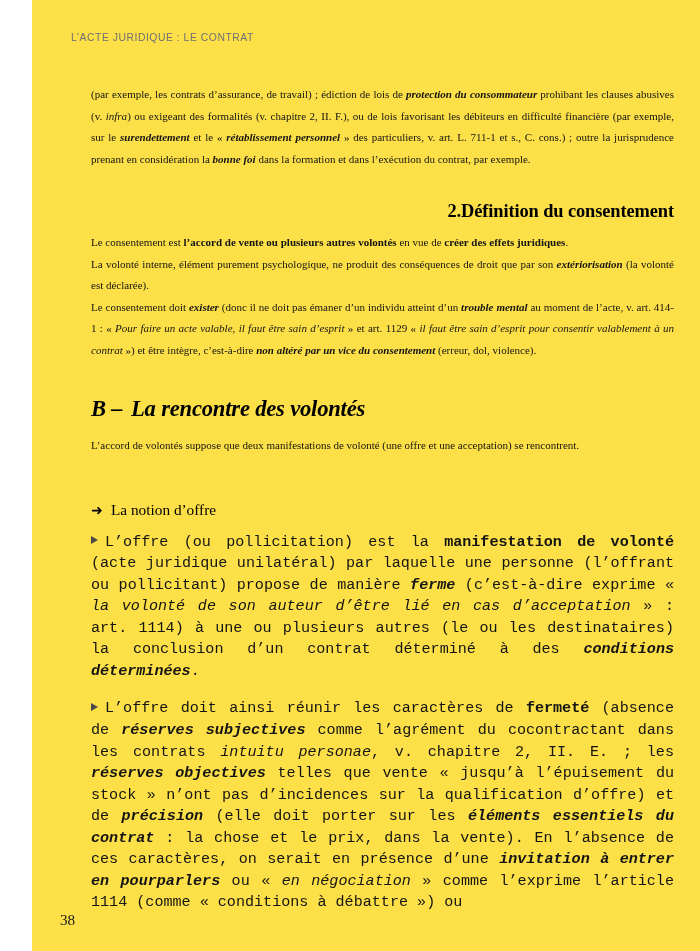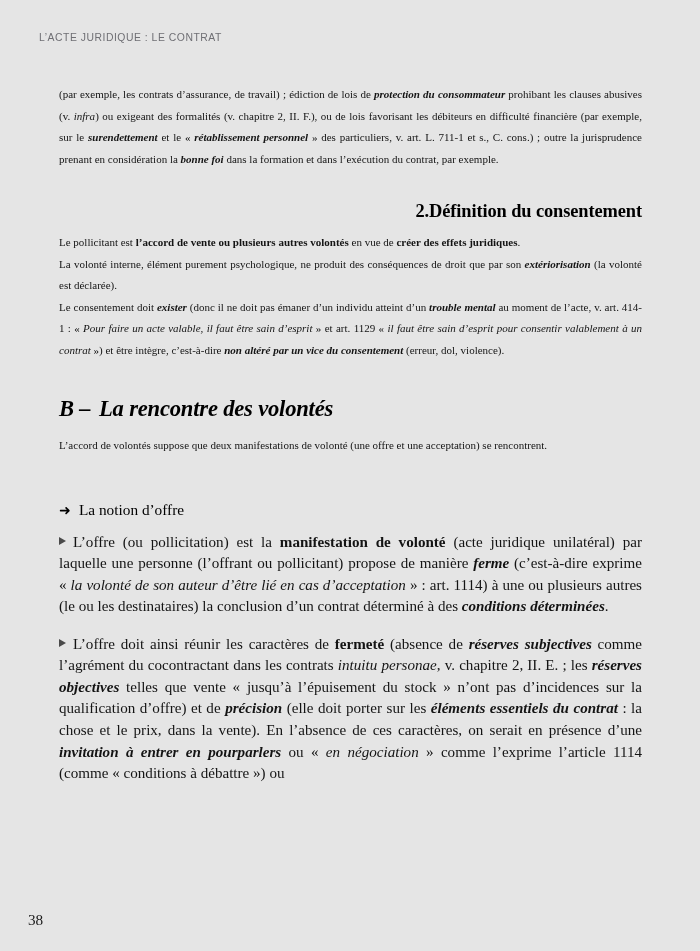--- a/index.html
+++ b/index.html
@@ -14,21 +14,22 @@
     position: relative;
     overflow: hidden;
     font-family: "Liberation Serif", "DejaVu Serif", serif;
     color: #111111;
     -webkit-font-smoothing: antialiased;
   }
 
   .page {
     position: absolute;
     inset: 0;
-    background: #e5e5e5;
+    background: #fde047;
+    margin-left: 32px;
   }
 
   
   .running-head {
     position: absolute;
     top: 31px;
     left: 39px;
     right: 39px;
     font-family: "Liberation Sans", "DejaVu Sans", sans-serif;
     font-size: 11.2px;
@@ -108,20 +109,21 @@
     font-size: 14px;
   }
 
   
   p.bullet {
     margin: 0;
     font-size: 15.1px;
     line-height: 21.55px;
     text-align: justify;
     color: #141414;
+    font-family: Liberation Mono, monospace;
   }
   .tri {
     display: inline-block;
     width: 0;
     height: 0;
     border-left: 7px solid #4a4a4a;
     border-top: 4.6px solid transparent;
     border-bottom: 4.6px solid transparent;
     margin-right: 7px;
     vertical-align: 1.5px;
@@ -153,21 +155,21 @@
   <div class="column">
 
     <p class="body"><span>(par exemple, les contrats d’assurance, de travail) ; édiction de lois de </span><b class="bi">protection du consommateur</b><span> prohibant les clauses abusives (v. </span><i>infra</i><span>) ou exigeant des formalités (v. chapitre 2, II. F.), ou de lois favorisant les débiteurs en difficulté financière (par exemple, sur le </span><b class="bi">surendettement</b><span> et le « </span><b class="bi">rétablissement personnel</b><span> » des particuliers, v. art. L. 711-1 et s., C. cons.) ; outre la jurisprudence prenant en considération la </span><b class="bi">bonne foi</b><span> dans la formation et dans l’exécution du contrat, par exemple.</span></p>
 
     <div class="sp-30"></div>
 
     <h2 class="h-num"><span class="num">2.</span><span>Définition du consentement</span></h2>
 
     <div class="sp-9"></div>
 
-    <p class="body"><span>Le pollicitant est </span><b>l’accord de vente ou plusieurs autres volontés</b><span> en vue de </span><b>créer des effets juridiques</b><span>.</span></p>
+    <p class="body"><span>Le consentement est </span><b>l’accord de vente ou plusieurs autres volontés</b><span> en vue de </span><b>créer des effets juridiques</b><span>.</span></p>
 
     <p class="body"><span>La volonté interne, élément purement psychologique, ne produit des conséquences de droit que par son </span><b class="bi">extériorisation</b><span> (la volonté est déclarée).</span></p>
 
     <p class="body"><span>Le consentement doit </span><b class="bi">exister</b><span> (donc il ne doit pas émaner d’un individu atteint d’un </span><b class="bi">trouble mental</b><span> au moment de l’acte, v. art. 414-1 : « </span><i>Pour faire un acte valable, il faut être sain d’esprit</i><span> » et art. 1129 « </span><i>il faut être sain d’esprit pour consentir valablement à un contrat</i><span> ») et être intègre, c’est-à-dire </span><b class="bi">non altéré par un vice du consentement</b><span> (erreur, dol, violence).</span></p>
 
     <div class="sp-34"></div>
 
     <h1 class="h-letter"><span class="letter">B –</span><span>La rencontre des volontés</span></h1>
 
     <div class="sp-12"></div>

